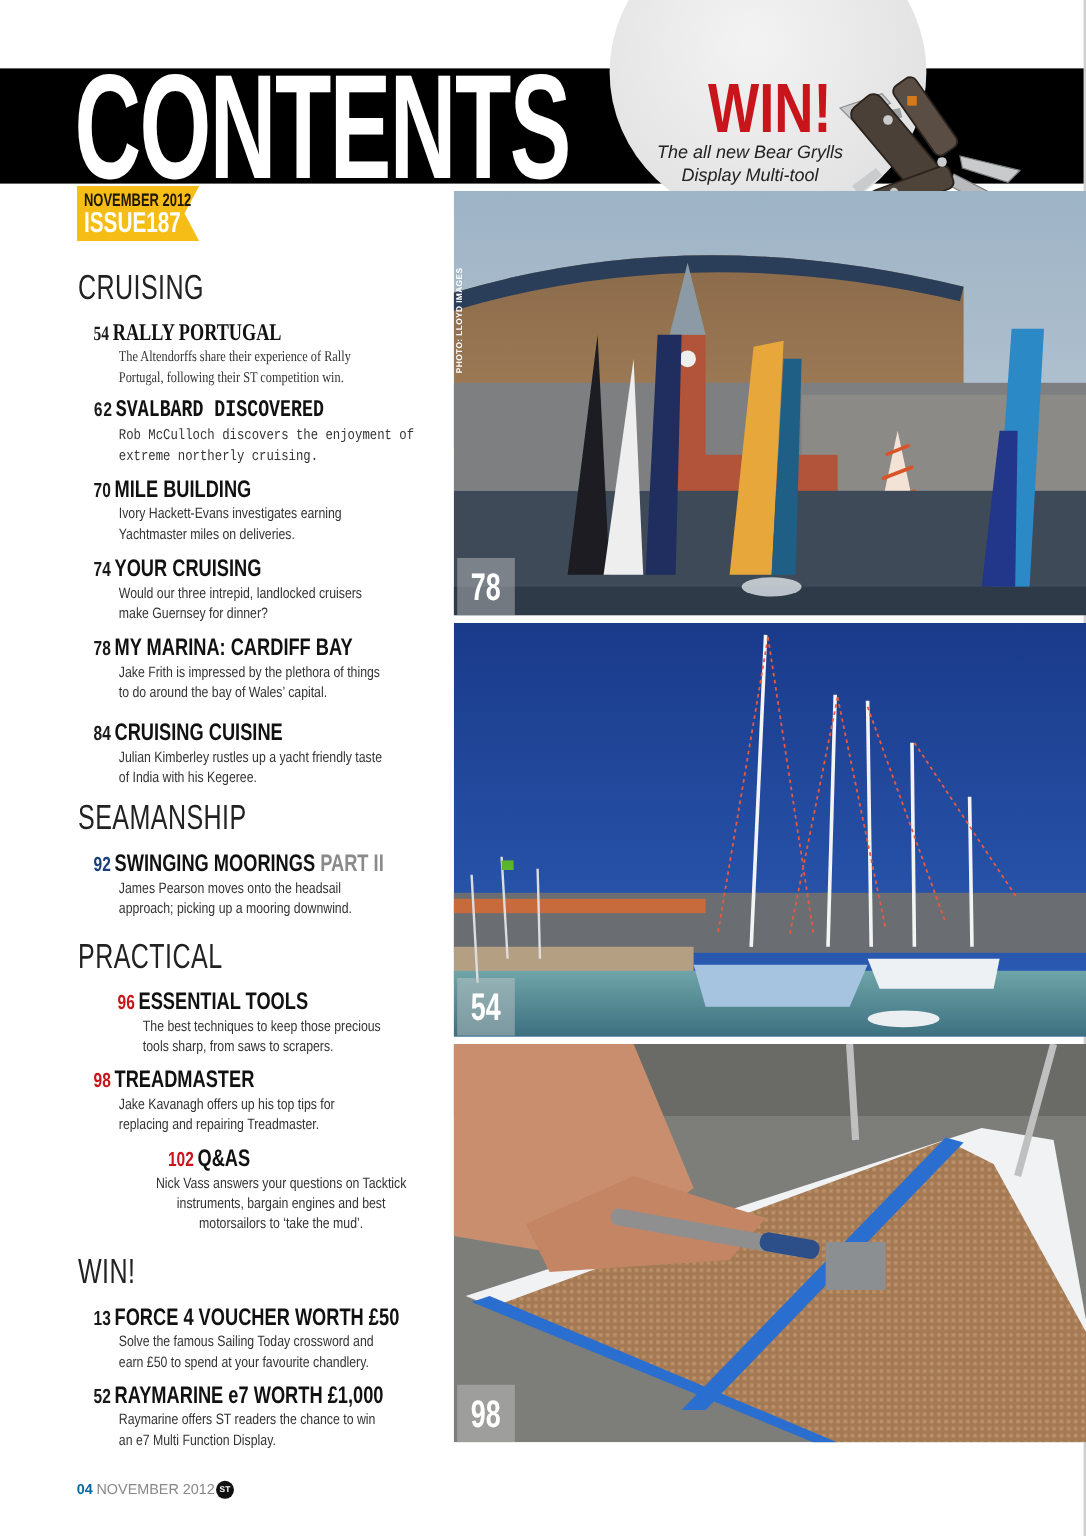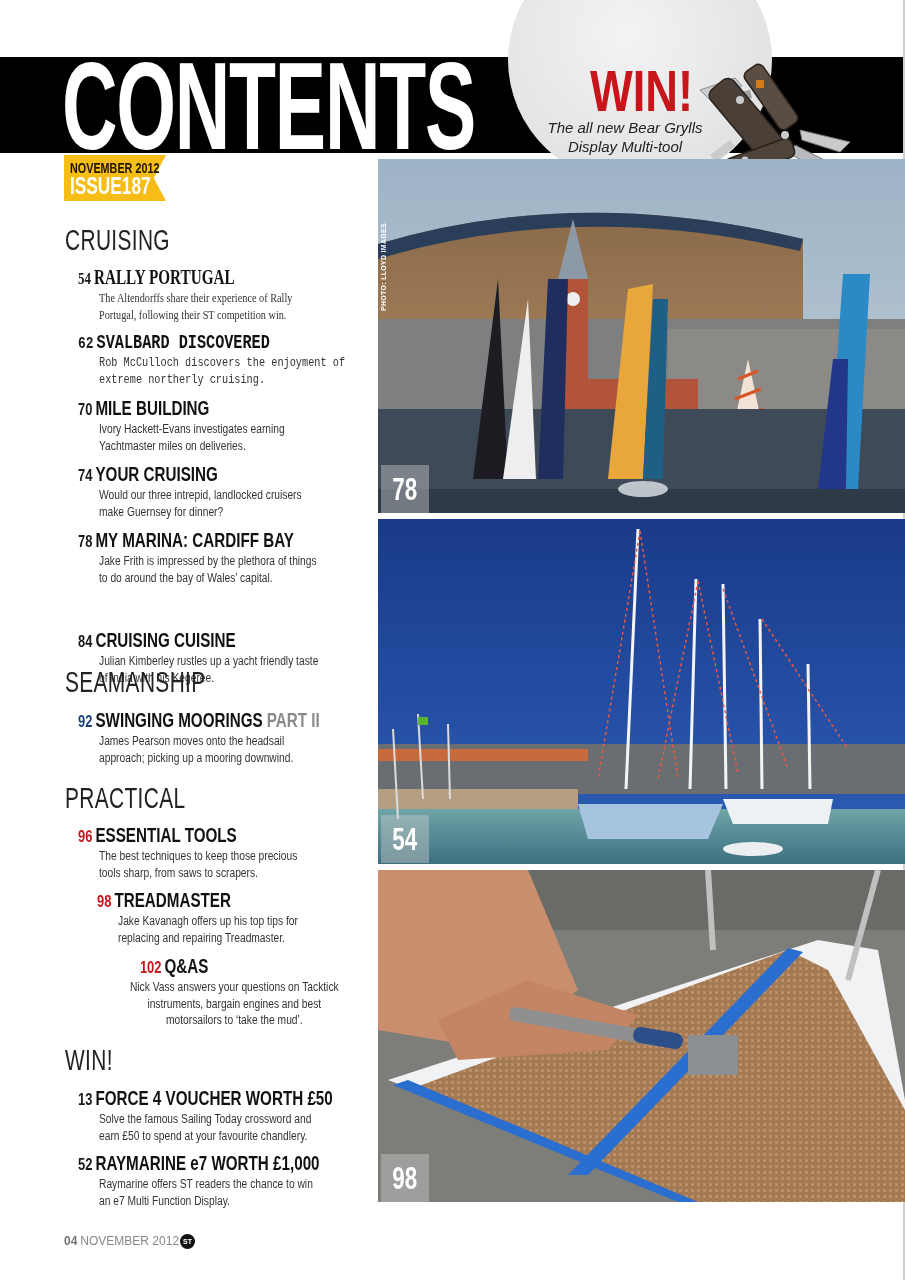--- a/index.html
+++ b/index.html
@@ -55,21 +55,21 @@
   .photo { position: absolute; left: 378px; width: 527px; overflow: hidden; }
   .photo-num { position: absolute; left: 3px; width: 48px; height: 48px; background: rgba(200,200,200,0.45);
     color: #fff; font-weight: bold; font-size: 32px; line-height: 48px; text-align: center;
     transform-origin: center; }
   .photo-num span { display: inline-block; transform: scaleX(0.7); }
   .photo-credit { position: absolute; left: 380px; top: 236px; font-size: 7px; font-weight: bold; color: #fff;
     transform: rotate(-90deg) translate(-75px, 0); transform-origin: left top; white-space: nowrap; letter-spacing: 0.3px; }
 
   
   .footer { position: absolute; left: 64px; top: 1234px; font-size: 12px; color: #888; white-space: nowrap; }
-  .footer-page { font-weight: bold; color: #737373; margin-right: 3px; text-align: center; }
+  .footer-page { font-weight: bold; color: #0369a1; margin-right: 3px; text-align: center; }
   .footer-logo { position: absolute; left: 180px; top: 1234px; width: 15px; height: 15px; border-radius: 50%;
     background: #111; color: #fff; font-size: 7px; font-weight: bold; text-align: center; line-height: 15px; }
 </style>
 </head>
 <body>
 
 <div class="page-edge"></div>
 
 <div class="banner"></div>
 <div class="contents-title">CONTENTS</div>
@@ -135,49 +135,49 @@
 </div>
 
 <div class="entry" style="top:529px;">
   <div class="entry-head"><span class="entry-num">78</span><span class="entry-title">MY MARINA: CARDIFF BAY</span></div>
   <div class="entry-desc">
     <div>Jake Frith is impressed by the plethora of things</div>
     <div>to do around the bay of Wales’ capital.</div>
   </div>
 </div>
 
-<div class="entry" style="top:629px;">
+<div class="entry" style="top:600px;">
   <div class="entry-head"><span class="entry-num">84</span><span class="entry-title">CRUISING CUISINE</span></div>
   <div class="entry-desc">
     <div>Julian Kimberley rustles up a yacht friendly taste</div>
     <div>of India with his Kegeree.</div>
   </div>
 </div>
 
 <div class="section-title" style="top:666px;">SEAMANSHIP</div>
 
 <div class="entry" style="top:709px;">
   <div class="entry-head"><span class="entry-num blue">92</span><span class="entry-title">SWINGING MOORINGS</span> <span class="entry-part">PART II</span></div>
   <div class="entry-desc">
     <div>James Pearson moves onto the headsail</div>
     <div>approach; picking up a mooring downwind.</div>
   </div>
 </div>
 
 <div class="section-title" style="top:782px;">PRACTICAL</div>
 
-<div class="entry" style="top:824px;">
+<div class="entry" style="top:824px;margin-left:20px;">
   <div class="entry-head"><span class="entry-num red">96</span><span class="entry-title">ESSENTIAL TOOLS</span></div>
   <div class="entry-desc">
     <div>The best techniques to keep those precious</div>
     <div>tools sharp, from saws to scrapers.</div>
   </div>
 </div>
 
-<div class="entry" style="top:889px;margin-left:19px;">
+<div class="entry" style="top:889px;">
   <div class="entry-head"><span class="entry-num red">98</span><span class="entry-title">TREADMASTER</span></div>
   <div class="entry-desc">
     <div>Jake Kavanagh offers up his top tips for</div>
     <div>replacing and repairing Treadmaster.</div>
   </div>
 </div>
 
 <div class="entry" style="top:955px; left:64px;text-align:center;">
   <div class="entry-head"><span class="entry-num red">102</span><span class="entry-title">Q&amp;AS</span></div>
   <div class="entry-desc" style="margin-left:35px;">

